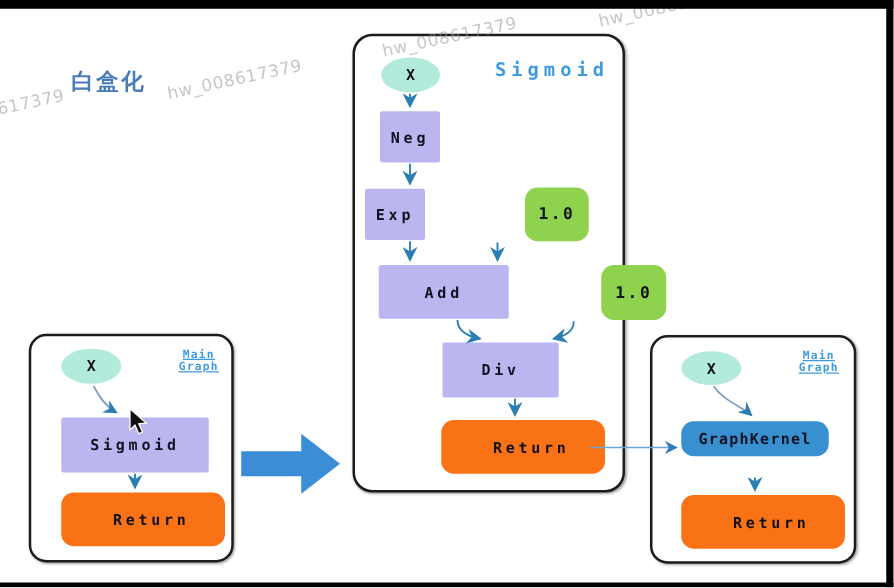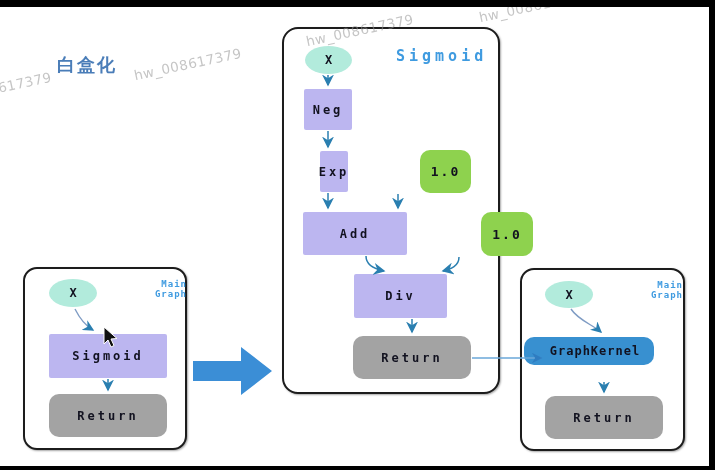--- a/index.html
+++ b/index.html
@@ -22,52 +22,52 @@
   .wm3{left:133px;top:56px;}
   .wm4{left:-57px;top:80px;}
 
   .graph-box{position:absolute;background:#fff;border:2px solid #1c1c1c;border-radius:14px;
         box-shadow:1px 1px 2px rgba(0,0,0,.35);z-index:2;}
   .box-left{left:23px;top:267px;width:160px;height:179px;}
   .box-mid{left:282px;top:27px;width:214px;height:363px;border-radius:16px;}
   .box-right{left:520px;top:268px;width:161px;height:179px;}
 
   .graph-label{position:absolute;color:#3f9be0;font-weight:bold;font-size:9px;line-height:10px;
-        text-align:right;letter-spacing:1px;z-index:6;}
+        text-align:center;letter-spacing:1px;z-index:6;text-decoration:underline;}
   .label-left{left:131px;top:279px;width:56px;}
   .label-right{left:627px;top:280px;width:56px;}
 
   .graph-title{position:absolute;color:#3f9be0;font-weight:bold;font-size:15px;
         letter-spacing:4px;z-index:6;}
   .title-mid{left:396px;top:47px;}
 
   .node{position:absolute;display:flex;align-items:center;justify-content:center;
         font-weight:bold;color:#121220;z-index:6;}
   .ellipse{background:#b2ebdc;border-radius:50%;font-size:12px;}
   .op{background:#bcb6f0;border-radius:2px;font-size:12px;letter-spacing:3px;}
   .const{background:#8ed24e;border-radius:10px;font-size:13px;letter-spacing:2px;margin-left:48px;}
-  .ret{background:#a3a3a3;border-radius:10px;font-size:12px;letter-spacing:3px;}
+  .ret{background:#f97316;border-radius:10px;font-size:12px;letter-spacing:3px;padding-left:13px;}
   .kernel{background:#3890d0;border-radius:10px;font-size:12px;letter-spacing:1px;}
 
   
   .n-lx{left:49px;top:279px;width:48px;height:28px;}
   .n-lsig{left:49px;top:334px;width:118px;height:44px;}
   .n-lret{left:49px;top:394px;width:118px;height:43px;}
   
   .n-mx{left:305px;top:46px;width:47px;height:28px;}
   .n-neg{left:304px;top:89px;width:48px;height:41px;}
-  .n-exp{left:320px;top:151px;width:28px;height:41px;}
+  .n-exp{left:292px;top:151px;width:48px;height:41px;}
   .n-c1{left:372px;top:150px;width:51px;height:43px;}
   .n-add{left:303px;top:212px;width:104px;height:43px;}
   .n-c2{left:433px;top:212px;width:52px;height:44px;}
   .n-div{left:354px;top:274px;width:93px;height:44px;}
   .n-mret{left:353px;top:336px;width:118px;height:43px;}
   
   .n-rx{left:545px;top:281px;width:48px;height:27px;}
-  .n-gk{left:524px;top:337px;width:118px;height:28px;padding-left:12px;}
+  .n-gk{left:545px;top:337px;width:118px;height:28px;}
   .n-rret{left:545px;top:396px;width:118px;height:43px;}
 
   svg.overlay{position:absolute;left:0;top:0;z-index:10;pointer-events:none;}
 </style>
 </head>
 <body>
 
 <div id="stage">
 
   <div class="bar bar-top"></div>

